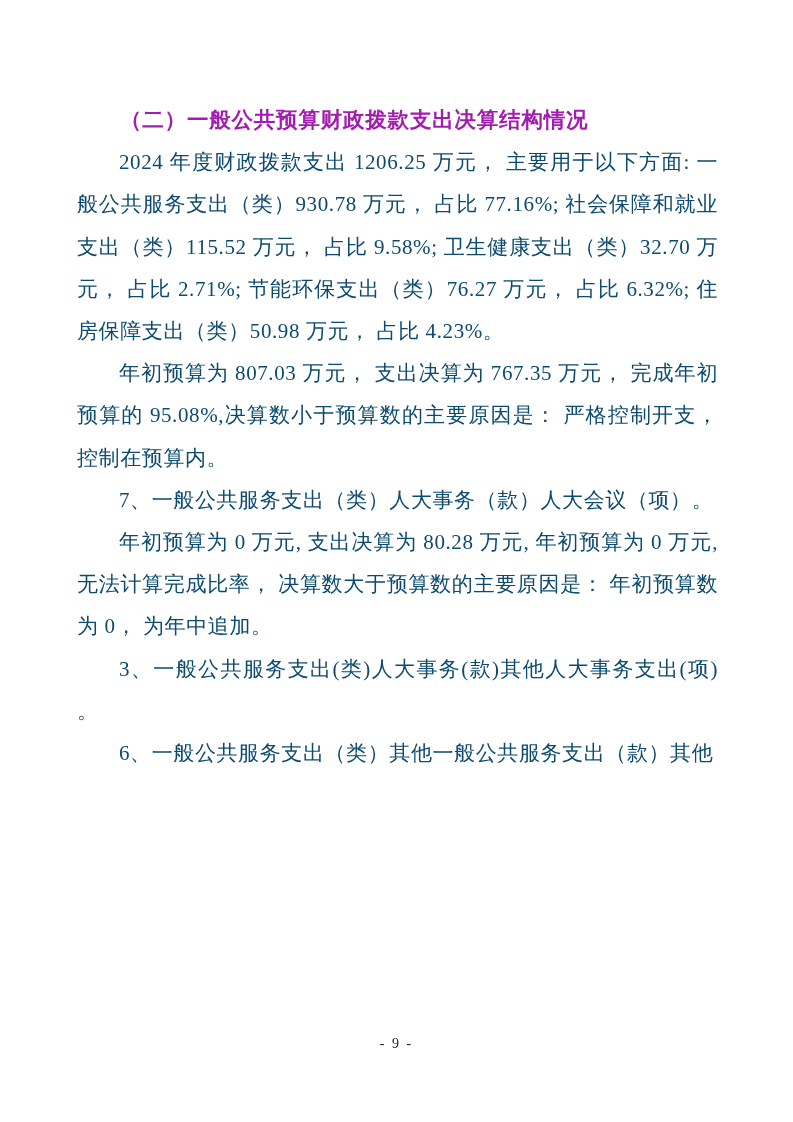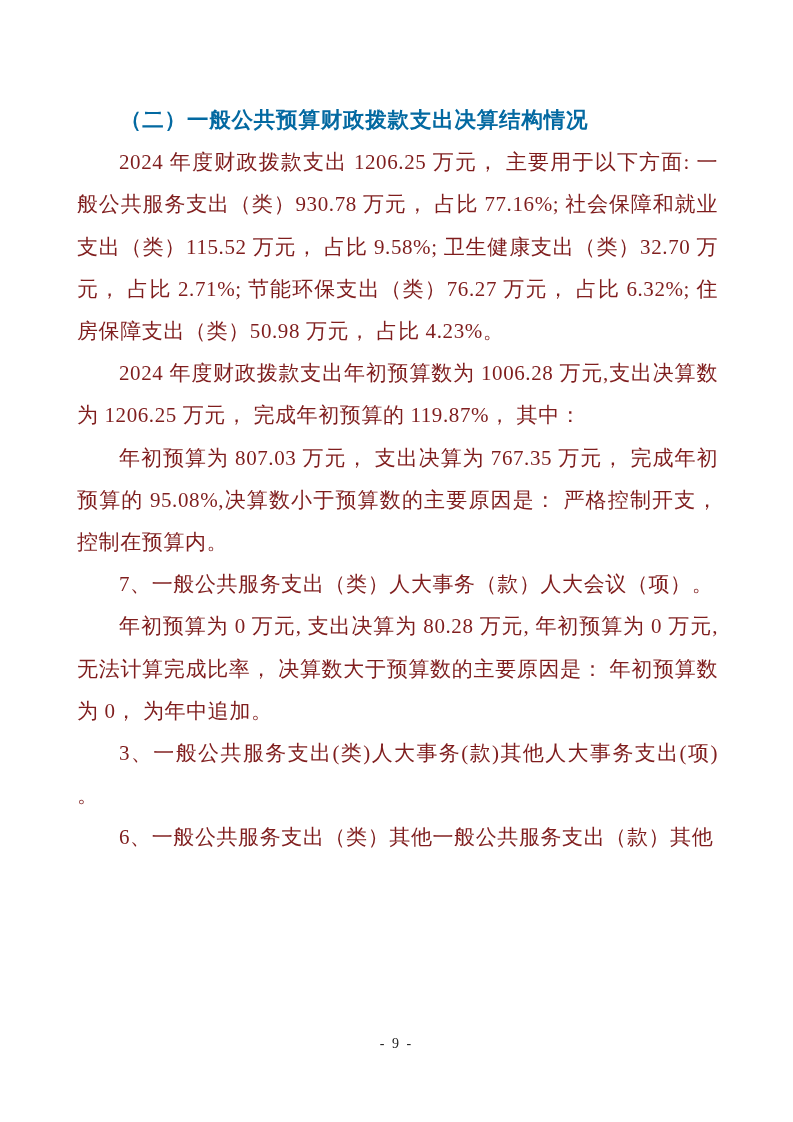--- a/index.html
+++ b/index.html
@@ -23,31 +23,31 @@
     width: 641px;
   }
   .heading {
     margin: 0;
     font-family: "Liberation Sans", "DejaVu Sans", sans-serif;
     font-weight: 700;
     font-size: 21.5px;
     line-height: 42.2px;
     text-indent: 2em;
     letter-spacing: 0.8px;
-    color: #0369a1;
+    color: #a21caf;
   }
   .para {
     margin: 0;
     font-size: 21px;
     line-height: 42.2px;
     text-indent: 2em;
     text-align: justify;
     letter-spacing: 0.6px;
     word-break: normal;
-    color: #7f1d1d;
+    color: #0c4a6e;
   }
   .footer {
     position: absolute;
     left: 0;
     right: 0;
     top: 1036px;
     text-align: center;
     font-size: 14px;
     letter-spacing: 2px;
     color: #222222;
@@ -58,21 +58,20 @@
 <body>
 
 <div class="page">
   <div class="content">
 
     <h2 class="heading">（二）一般公共预算财政拨款支出决算结构情况</h2>
 
     <p class="para">2024 年度财政拨款支出 1206.25 万元， 主要用于以下方面: 一般公共服务支出（类）930.78 万元， 占比 77.16%; 社会保障和就业支出（类）115.52 万元， 占比 9.58%; 卫生健康支出（类）32.70 万元， 占比 2.71%; 节能环保支出（类）76.27 万元， 占比 6.32%; 住房保障支出（类）50.98 万元， 占比 4.23%。</p>
 
 
-    <p class="para">2024 年度财政拨款支出年初预算数为 1006.28 万元,支出决算数为 1206.25 万元， 完成年初预算的 119.87%， 其中：</p>
 
 
     <p class="para">年初预算为 807.03 万元， 支出决算为 767.35 万元， 完成年初预算的 95.08%,决算数小于预算数的主要原因是： 严格控制开支， 控制在预算内。</p>
 
     <p class="para">7、一般公共服务支出（类）人大事务（款）人大会议（项）。</p>
 
     <p class="para">年初预算为 0 万元, 支出决算为 80.28 万元, 年初预算为 0 万元, 无法计算完成比率， 决算数大于预算数的主要原因是： 年初预算数为 0， 为年中追加。</p>
 
     <p class="para">3、一般公共服务支出(类)人大事务(款)其他人大事务支出(项) 。</p>
 

